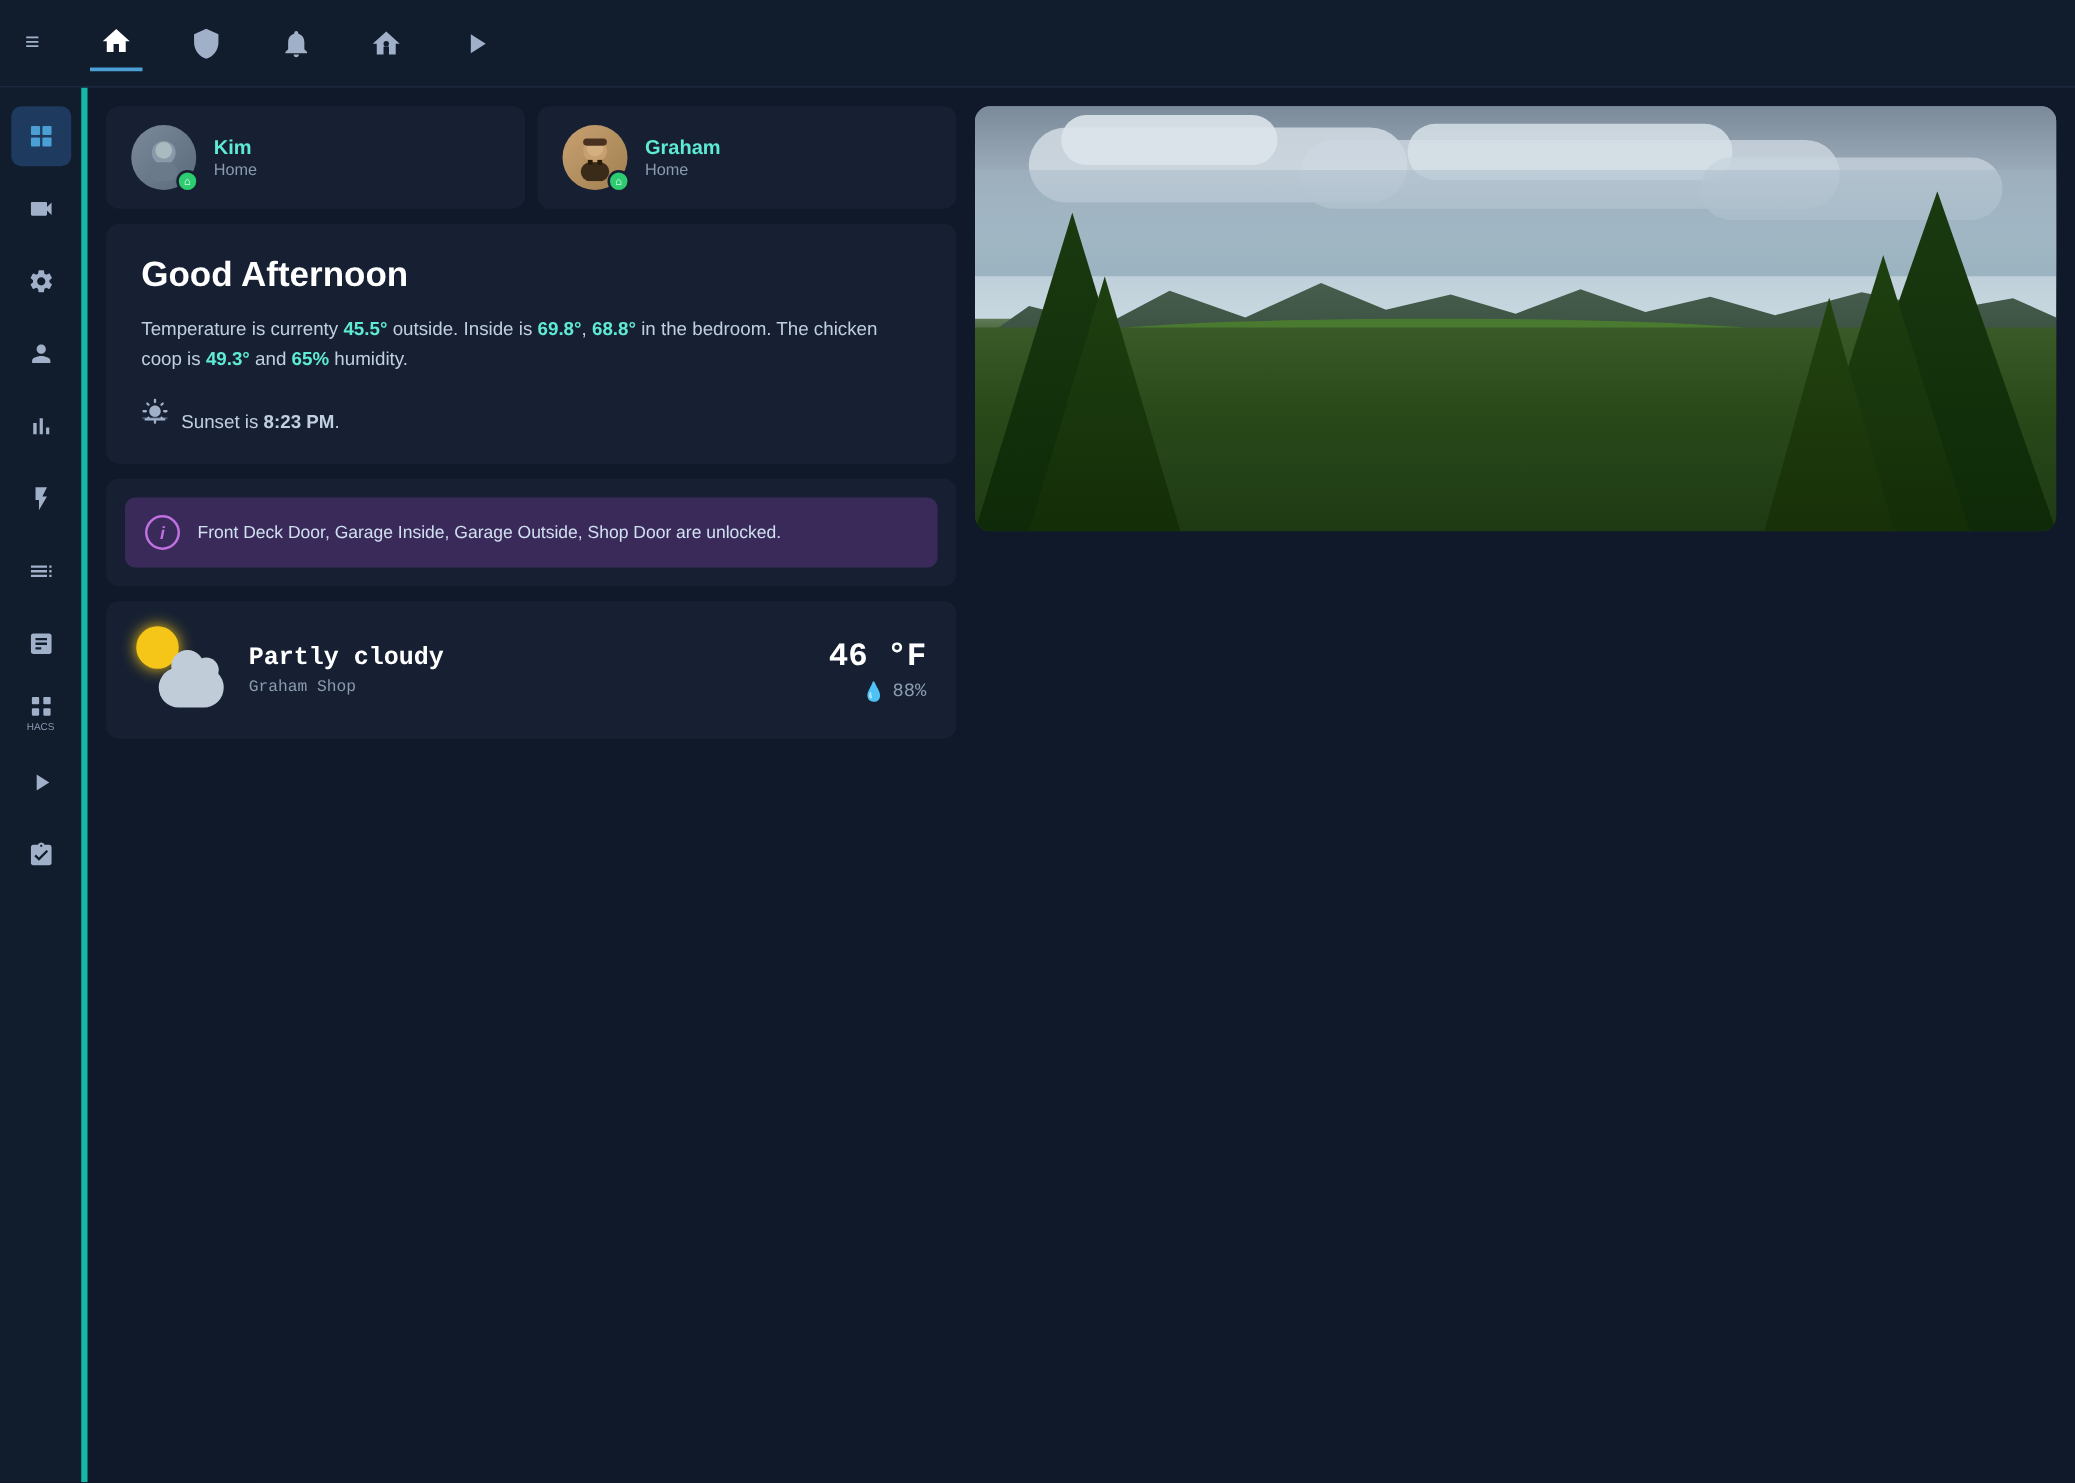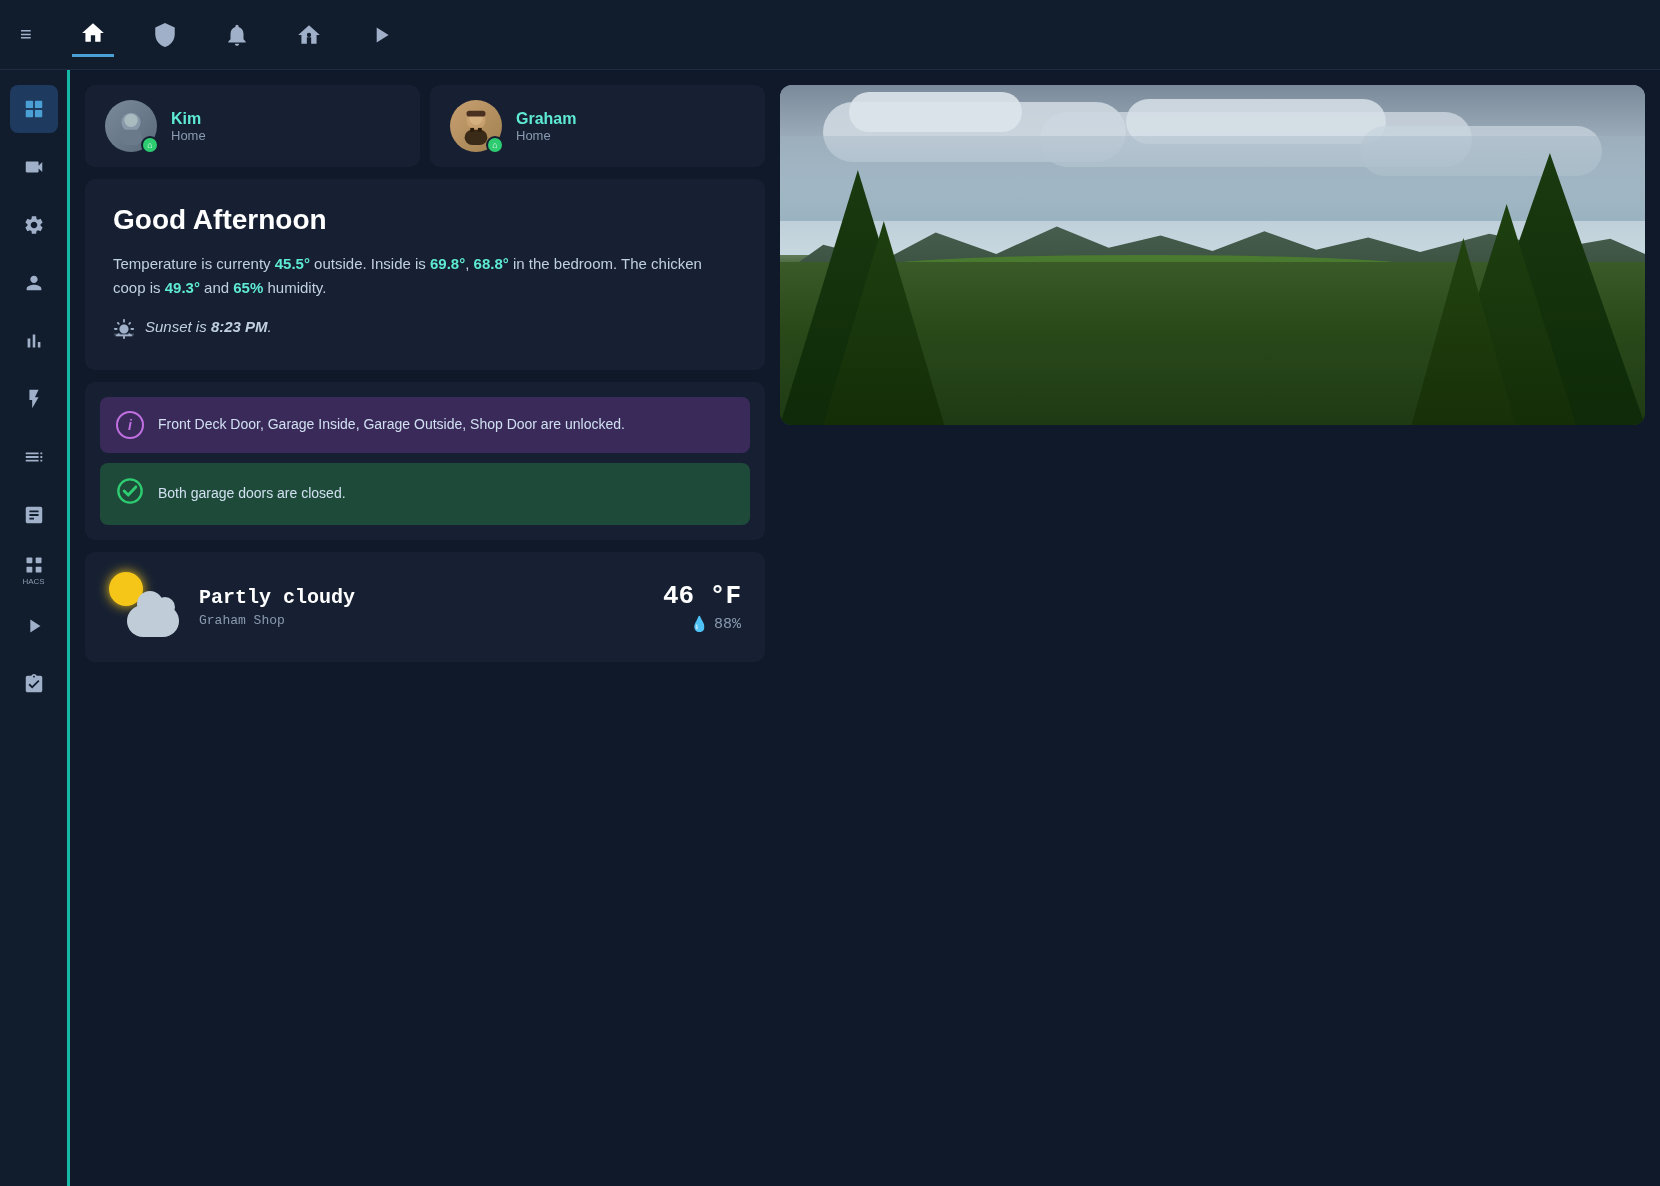--- a/index.html
+++ b/index.html
@@ -54,21 +54,21 @@
 
     
     .sidebar {
       width: 70px;
       background-color: #111c2d;
       display: flex;
       flex-direction: column;
       align-items: center;
       padding: 15px 0;
       gap: 10px;
-      border-right: 3px solid #14b8a6;
+      border-right: 5px solid #14b8a6;
       flex-shrink: 0;
     }
     .sidebar-item {
       width: 48px;
       height: 48px;
       display: flex;
       align-items: center;
       justify-content: center;
       border-radius: 8px;
       cursor: pointer;
@@ -180,25 +180,24 @@
       color: #c0d0e0;
       line-height: 1.6;
       margin-bottom: 18px;
     }
     .greeting-temp-text strong {
       color: #5eead4;
       font-weight: 700;
     }
     .sunset-row {
       display: flex;
-      align-items: flex-start;
+      align-items: flex-end;
       gap: 10px;
       font-size: 15px;
       color: #c0d0e0;
-      font-style: italic;
     }
     .sunset-icon {
       font-size: 20px;
       color: #a0b0c8;
     }
 
     
     .alerts-card {
       background-color: #162032;
       border-radius: 10px;
@@ -520,29 +519,20 @@
             <span>Sunset is </span><strong>8:23 PM</strong><span>.</span>
           </span>
         </div>
       </div>
 
       <div class="alerts-card">
         <div class="alert-item warning">
           <div class="alert-icon warning-icon">i</div>
           <span class="alert-text">Front Deck Door, Garage Inside, Garage Outside, Shop Door are unlocked.</span>
         </div>
-        <div class="alert-item success">
-          <div class="alert-icon success-icon">
-            <svg width="28" height="28" viewBox="0 0 24 24">
-              <circle cx="12" cy="12" r="10" fill="none" stroke="#2ecc71" stroke-width="2"></circle>
-              <path d="M7 12l3.5 3.5L17 8.5" stroke="#2ecc71" stroke-width="2.5" fill="none" stroke-linecap="round" stroke-linejoin="round"></path>
-            </svg>
-          </div>
-          <span class="alert-text">Both garage doors are closed.</span>
-        </div>
       </div>
 
       <div class="weather-card">
         <div class="weather-icon-container">
           <div class="sun-circle"></div>
           <div class="cloud-shape"></div>
         </div>
         <div class="weather-info">
           <div class="weather-condition">Partly cloudy</div>
           <div class="weather-location">Graham Shop</div>

